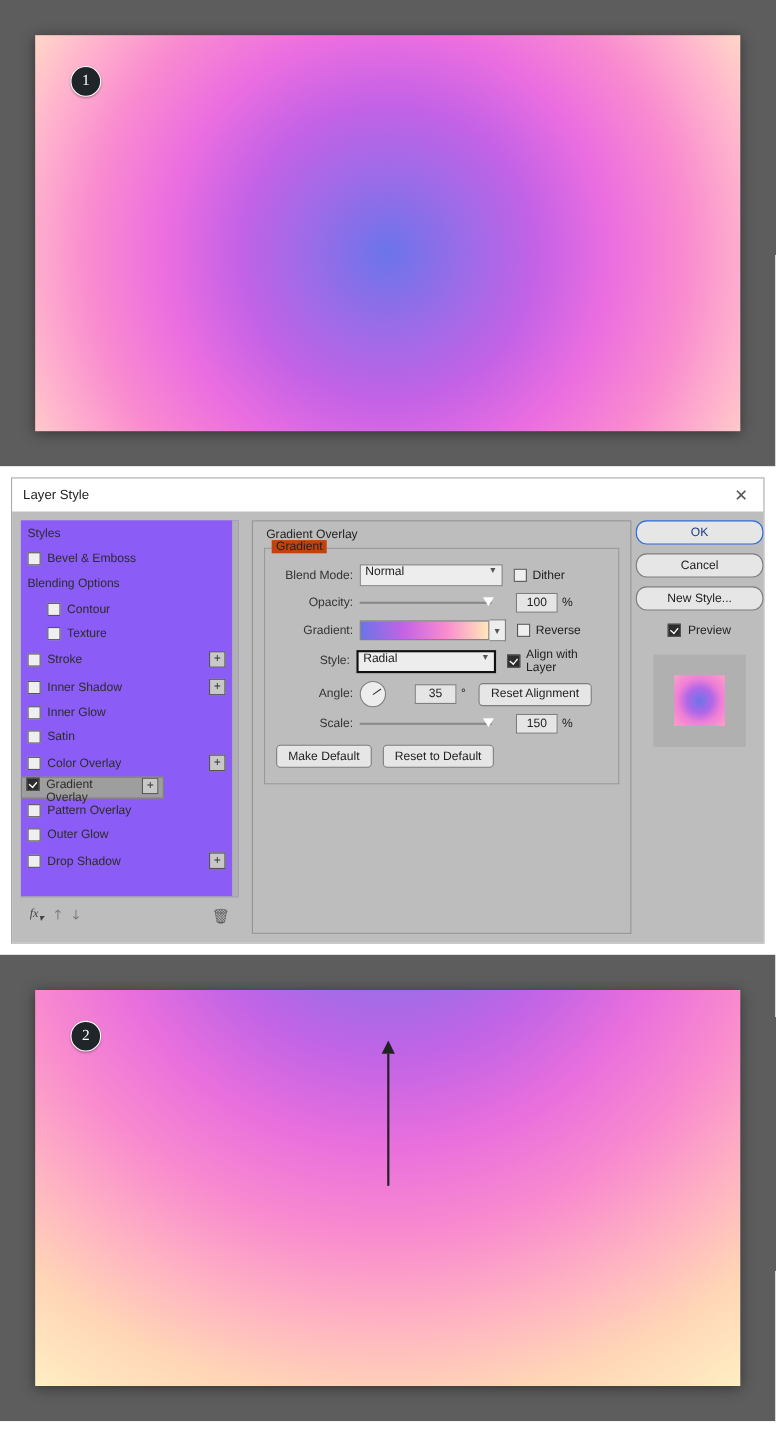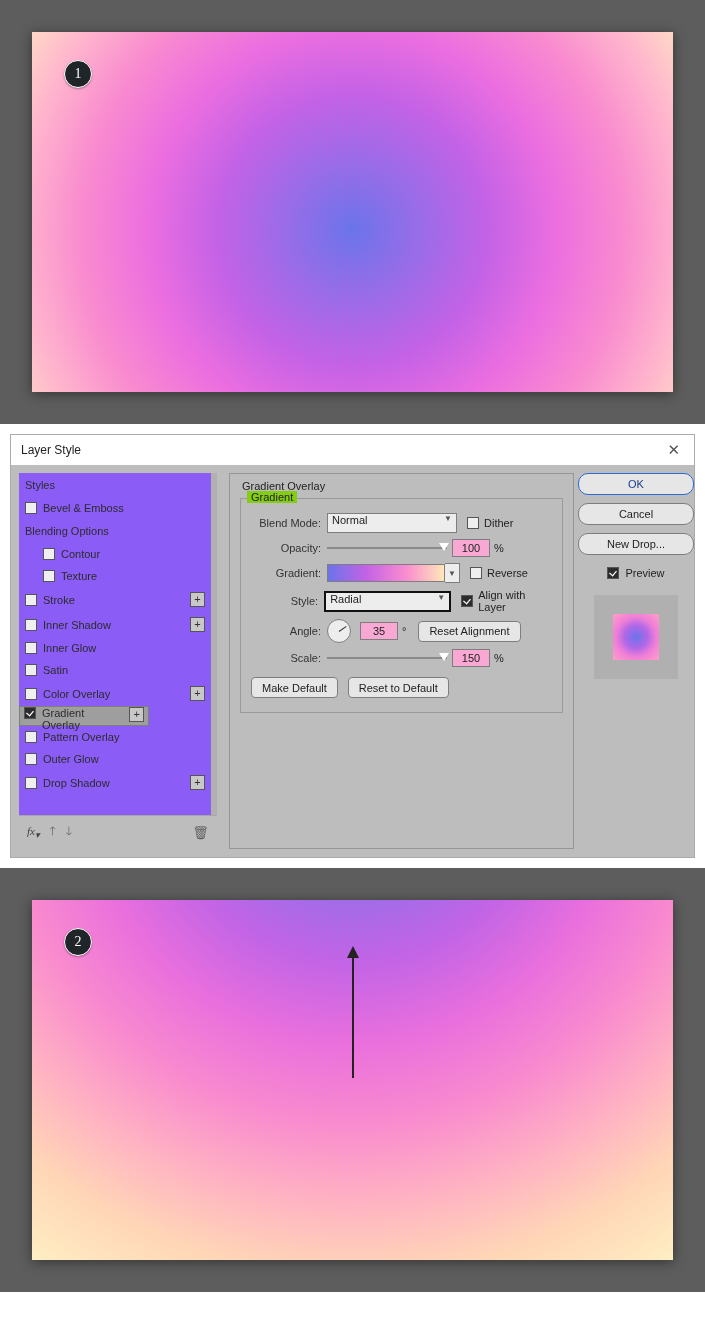--- a/index.html
+++ b/index.html
@@ -27,31 +27,31 @@
   .ck.on{background:#2c2c2c;position:relative}
   .ck.on::after{content:"";position:absolute;left:1px;top:-1px;width:6px;height:9px;border:solid #fff;border-width:0 2px 2px 0;transform:rotate(40deg) scale(.6)}
   .plus{margin-left:auto;width:13px;height:13px;border:1px solid #555;display:flex;align-items:center;justify-content:center;font-size:11px;line-height:1;color:#333;background:#c8c8c8}
   .side-foot{display:flex;align-items:center;gap:10px;padding:6px 8px;color:#444;border-top:1px solid #a5a5a5}
   .fxlab{font-style:italic;font-family:Georgia,serif}
   .arr{font-size:12px;opacity:.7}
   .trash{margin-left:auto;font-size:13px;opacity:.8}
   
   .mid{flex:1;border:1px solid #969696;padding:6px 10px;box-sizing:border-box;background:#bdbdbd}
   .fs{border:1px solid #9a9a9a;padding:8px 10px 14px;position:relative;margin-top:6px}
-  .fs-title{position:absolute;top:-8px;left:6px;background:#84cc16;padding:0 4px;font-size:11px}
+  .fs-title{position:absolute;top:-8px;left:6px;background:#c2410c;padding:0 4px;font-size:11px}
   .sect-title{font-size:11px;margin:0 0 2px 2px}
   .row{display:flex;align-items:center;margin:6px 0}
   .lab{width:70px;text-align:right;padding-right:6px;color:#333}
   .sel{width:120px;height:18px;border:1px solid #7e7e7e;background:#ededed;display:flex;align-items:flex-start;justify-content:space-between;padding:0 4px;font-size:11px}
   .sel .cd{font-size:8px;color:#555}
   .sel.hl{border:2px solid #111;height:17px}
   .slider{width:120px;height:14px;position:relative}
   .slider::before{content:"";position:absolute;left:0;right:0;top:6px;height:2px;background:#8a8a8a}
   .thumb{position:absolute;top:2px;width:0;height:0;border-left:5px solid transparent;border-right:5px solid transparent;border-top:8px solid #fff}
-  .numbox{width:36px;height:16px;border:1px solid #7e7e7e;background:#f9a8d4;display:flex;align-items:center;justify-content:center;margin-left:5px}
+  .numbox{width:36px;height:16px;border:1px solid #7e7e7e;background:#e5e5e5;display:flex;align-items:center;justify-content:center;margin-left:22px}
   .unit{margin-left:4px}
   .grad-sw{width:116px;height:16px;border:1px solid #7e7e7e;background:linear-gradient(90deg,#6b74ea,#c462e6,#f98bcf,#ffe7b9)}
   .grad-dd{width:14px;height:18px;border:1px solid #7e7e7e;border-left:0;background:#ededed;display:flex;align-items:center;justify-content:center;font-size:8px;color:#555}
   .angle{width:22px;height:22px;border:1px solid #7e7e7e;border-radius:50%;background:#ededed;position:relative;margin-right:4px}
   .angle::after{content:"";position:absolute;left:50%;top:50%;width:9px;height:1px;background:#333;transform-origin:left center;transform:rotate(-35deg)}
   .btn{height:20px;border:1px solid #7e7e7e;border-radius:10px;background:#e6e6e6;padding:0 12px;display:flex;align-items:center;font-size:11px;color:#222}
   .btn.small{border-radius:4px;height:19px;padding:0 10px}
   .pair{display:flex;gap:10px;margin-top:10px;}
   .inline-ck{display:flex;align-items:center;gap:5px;margin-left:10px}
   
@@ -237,21 +237,21 @@
     </div>
 
     <div class="rcol">
       <div class="btn ok">
             <span>OK</span>
           </div>
       <div class="btn">
             <span>Cancel</span>
           </div>
       <div class="btn">
-            <span>New Drop...</span>
+            <span>New Style...</span>
           </div>
       <div class="prev-ck">
             <span class="ck on"></span>
             <span>Preview</span>
           </div>
       <div class="preview-box">
         <div class="preview-sw"></div>
       </div>
     </div>
   </div>

